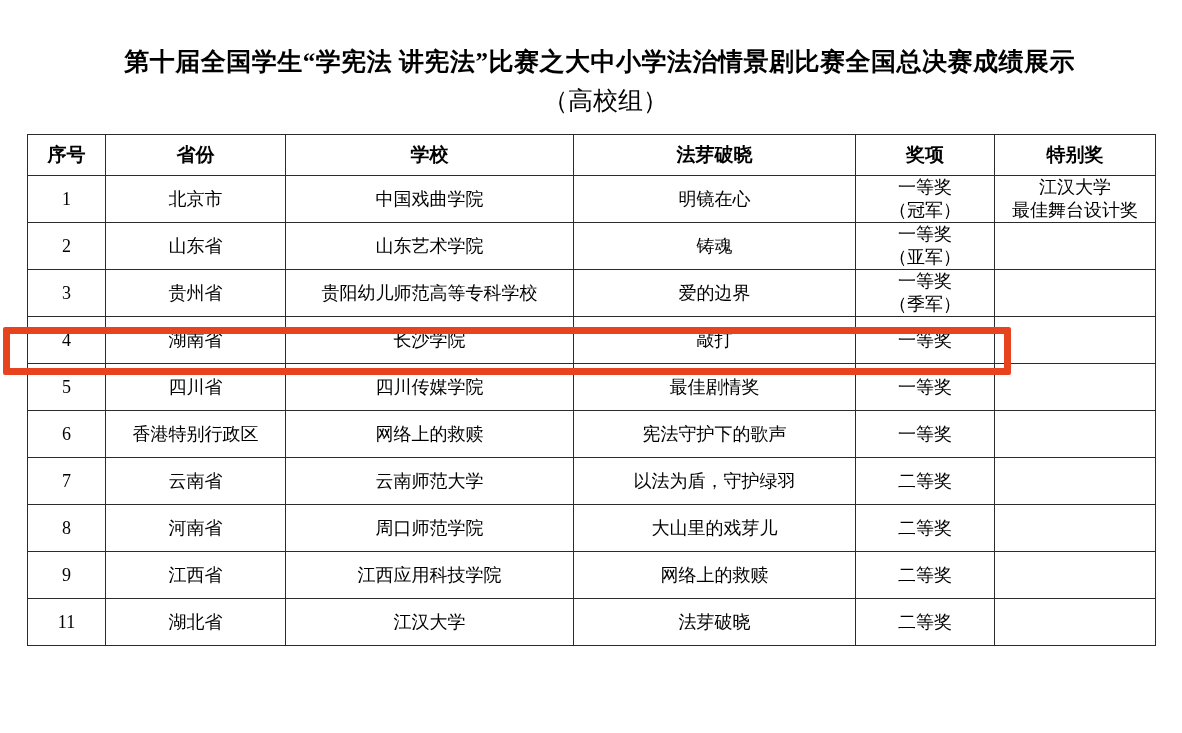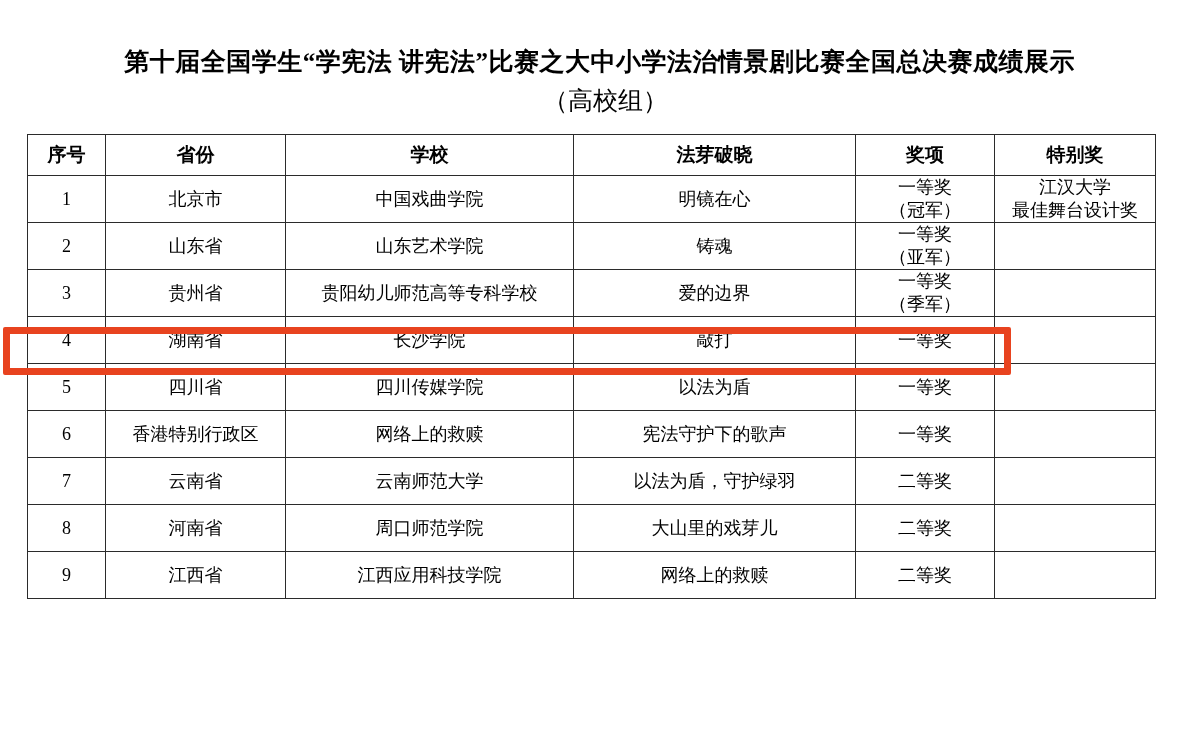--- a/index.html
+++ b/index.html
@@ -168,21 +168,21 @@
           <td>湖南省</td>
           <td>长沙学院</td>
           <td>敲打</td>
           <td>一等奖</td>
           <td></td>
         </tr>
         <tr>
           <td class="num">5</td>
           <td>四川省</td>
           <td>四川传媒学院</td>
-          <td>以法为盾</td>
+          <td>最佳剧情奖</td>
           <td>一等奖</td>
           <td></td>
         </tr>
         <tr>
           <td class="num">6</td>
           <td>香港特别行政区</td>
           <td>网络上的救赎</td>
           <td>宪法守护下的歌声</td>
           <td>一等奖</td>
           <td></td>
@@ -204,19 +204,27 @@
           <td></td>
         </tr>
         <tr>
           <td class="num">9</td>
           <td>江西省</td>
           <td>江西应用科技学院</td>
           <td>网络上的救赎</td>
           <td>二等奖</td>
           <td></td>
         </tr>
+        <tr>
+          <td class="num">11</td>
+          <td>湖北省</td>
+          <td>江汉大学</td>
+          <td>法芽破晓</td>
+          <td>二等奖</td>
+          <td></td>
+        </tr>
       </tbody>
     </table>
 
     <div class="highlight-box" style="left: -24px; top: 193px; width: 1008px; height: 48px; border-color: rgb(232, 67, 31);"></div>
   </div>
 
 </div>
 
 </body></html>

